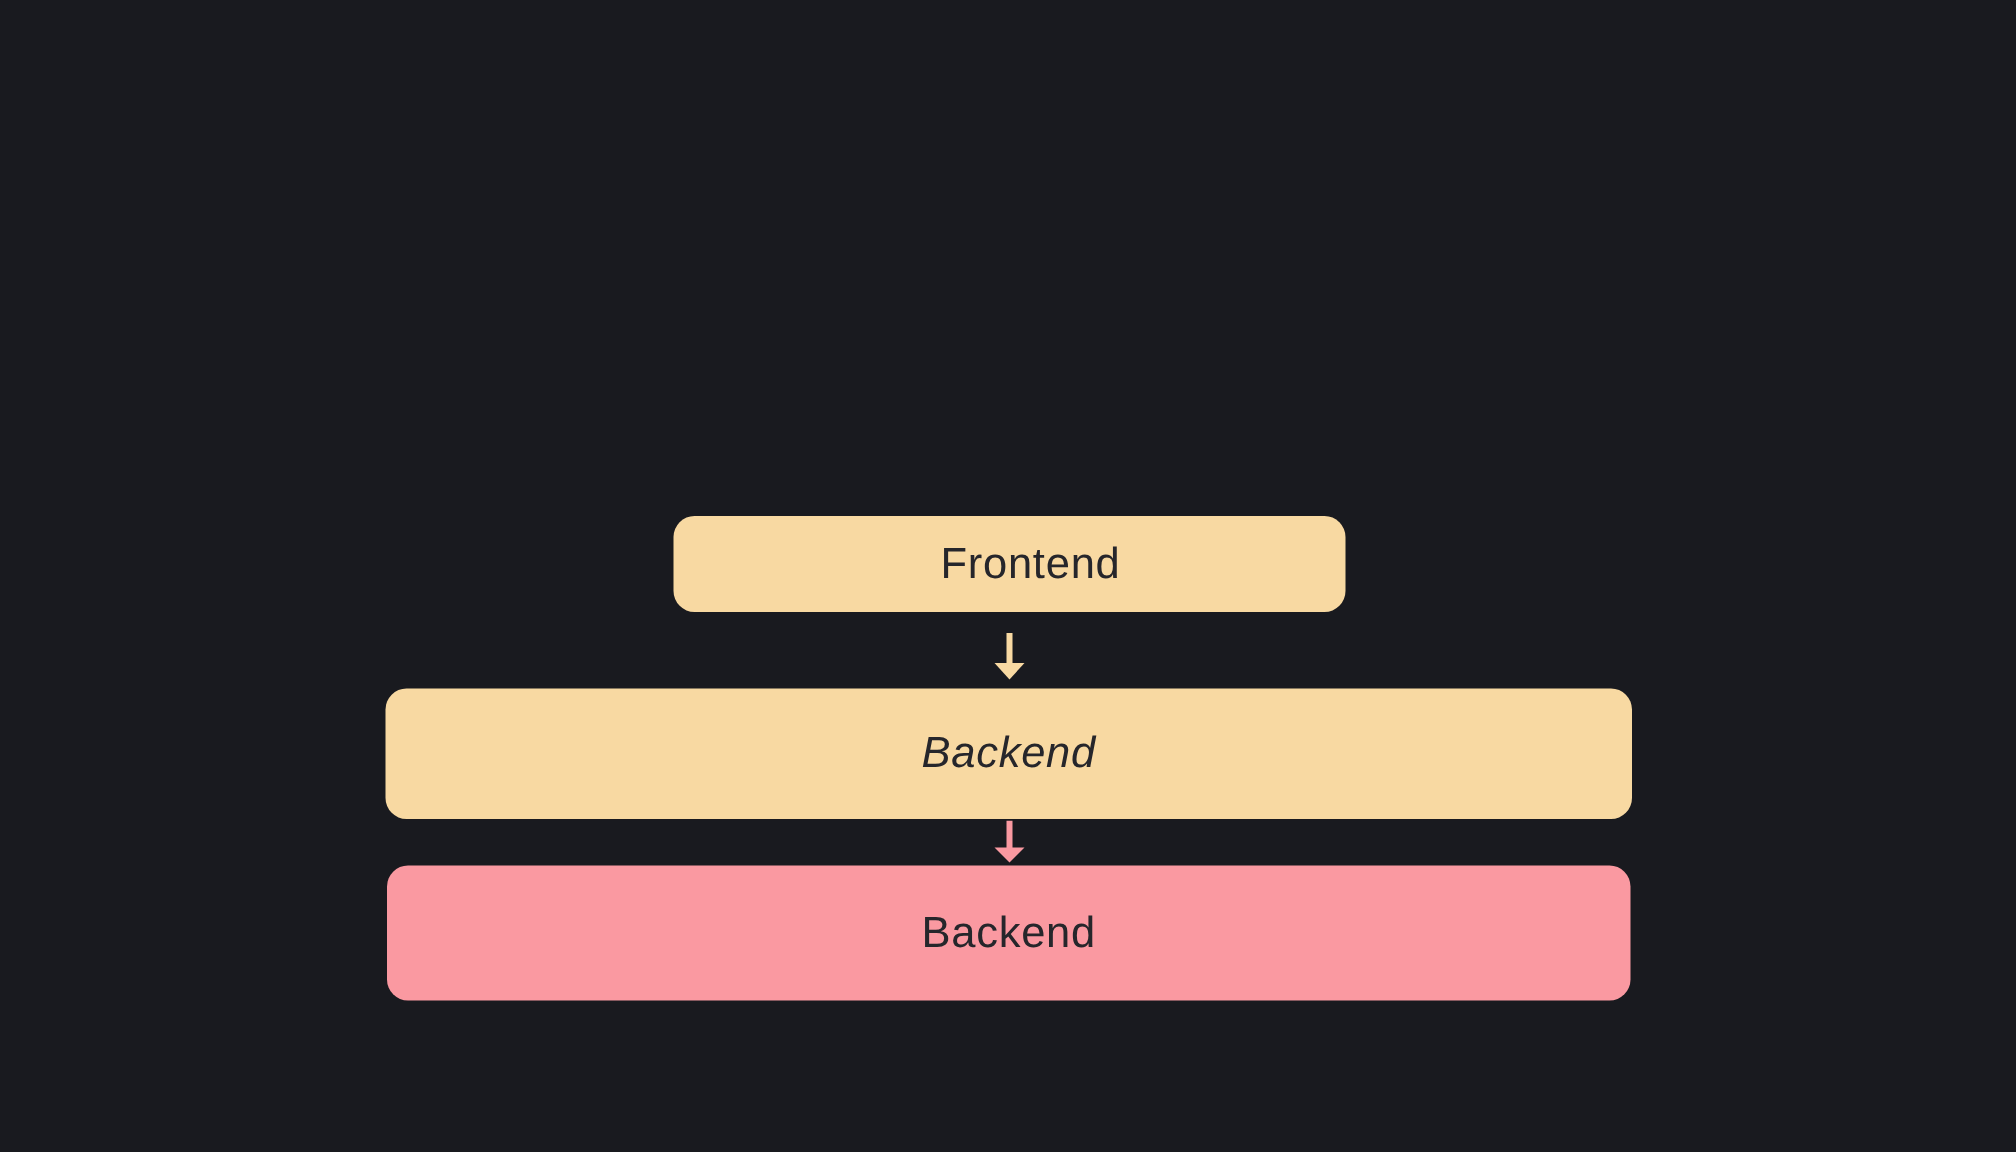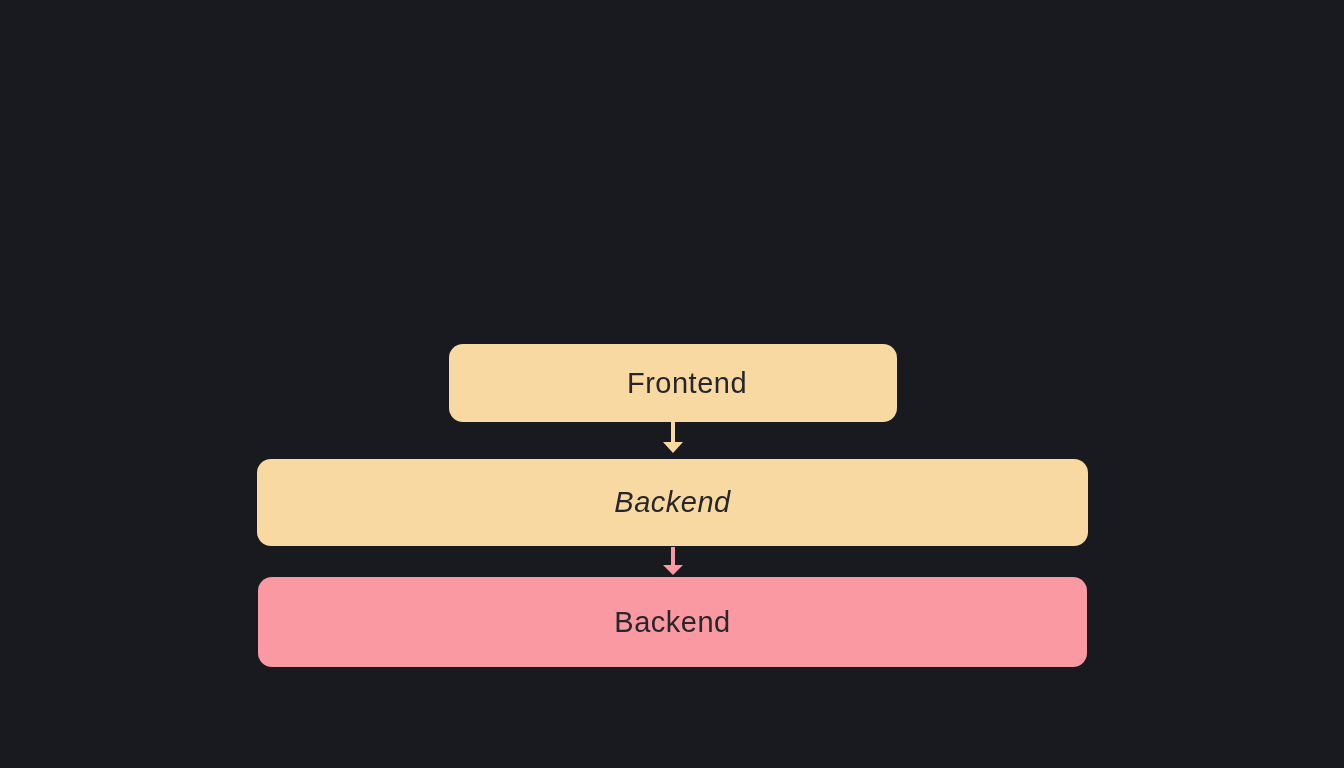--- a/index.html
+++ b/index.html
@@ -24,21 +24,21 @@
     border-radius: 14px;
     box-sizing: border-box;
   }
   .node .node-label {
     font-size: 29px;
     font-weight: 500;
     letter-spacing: 0.5px;
     line-height: 1;
     user-select: none;
   }
-  #node-frontend       { left: 449px; top: 344px; width: 448px; height: 78px; padding-left: 28px; }
+  #node-frontend       { left: 449px; top: 344px; width: 448px; height: 64px; padding-left: 28px; }
   #node-backend-middle { left: 257px; top: 459px; width: 831px; height: 87px; }
   #node-backend-bottom { left: 258px; top: 577px; width: 829px; height: 90px; }
   .edge-arrow {
     position: absolute;
     display: block;
   }
   #edge-1 { left: 659px; top: 422px; }
   #edge-2 { left: 659px; top: 547px; }
 </style>
 </head>

